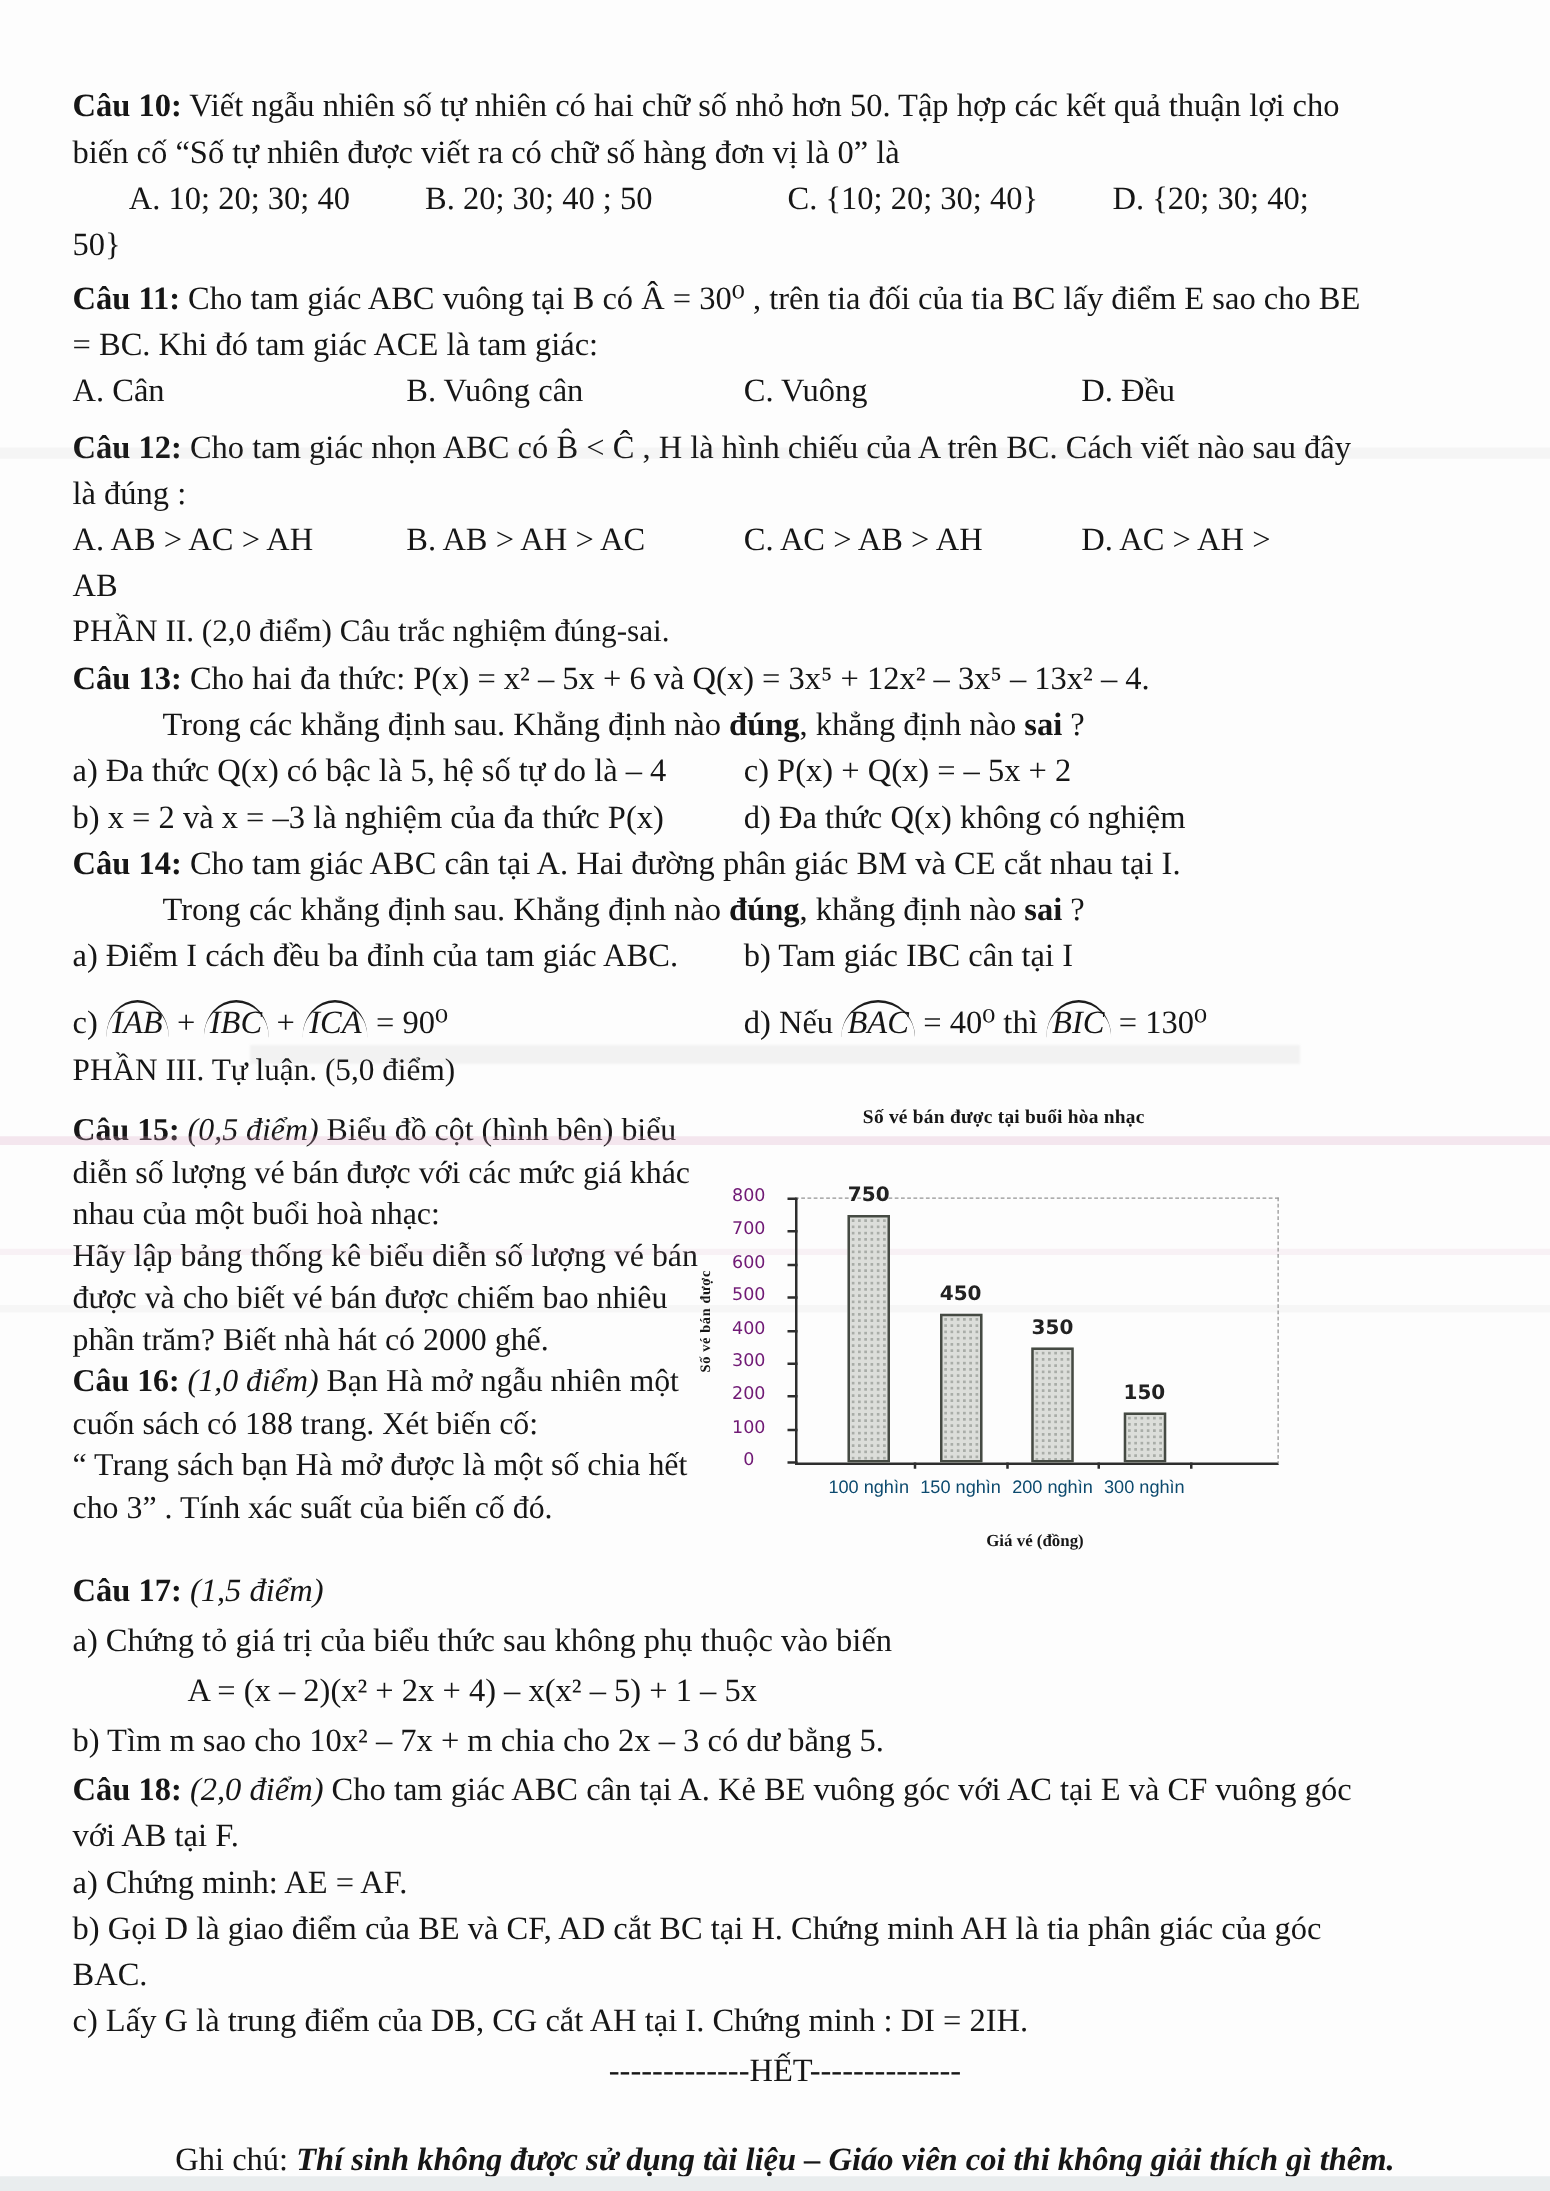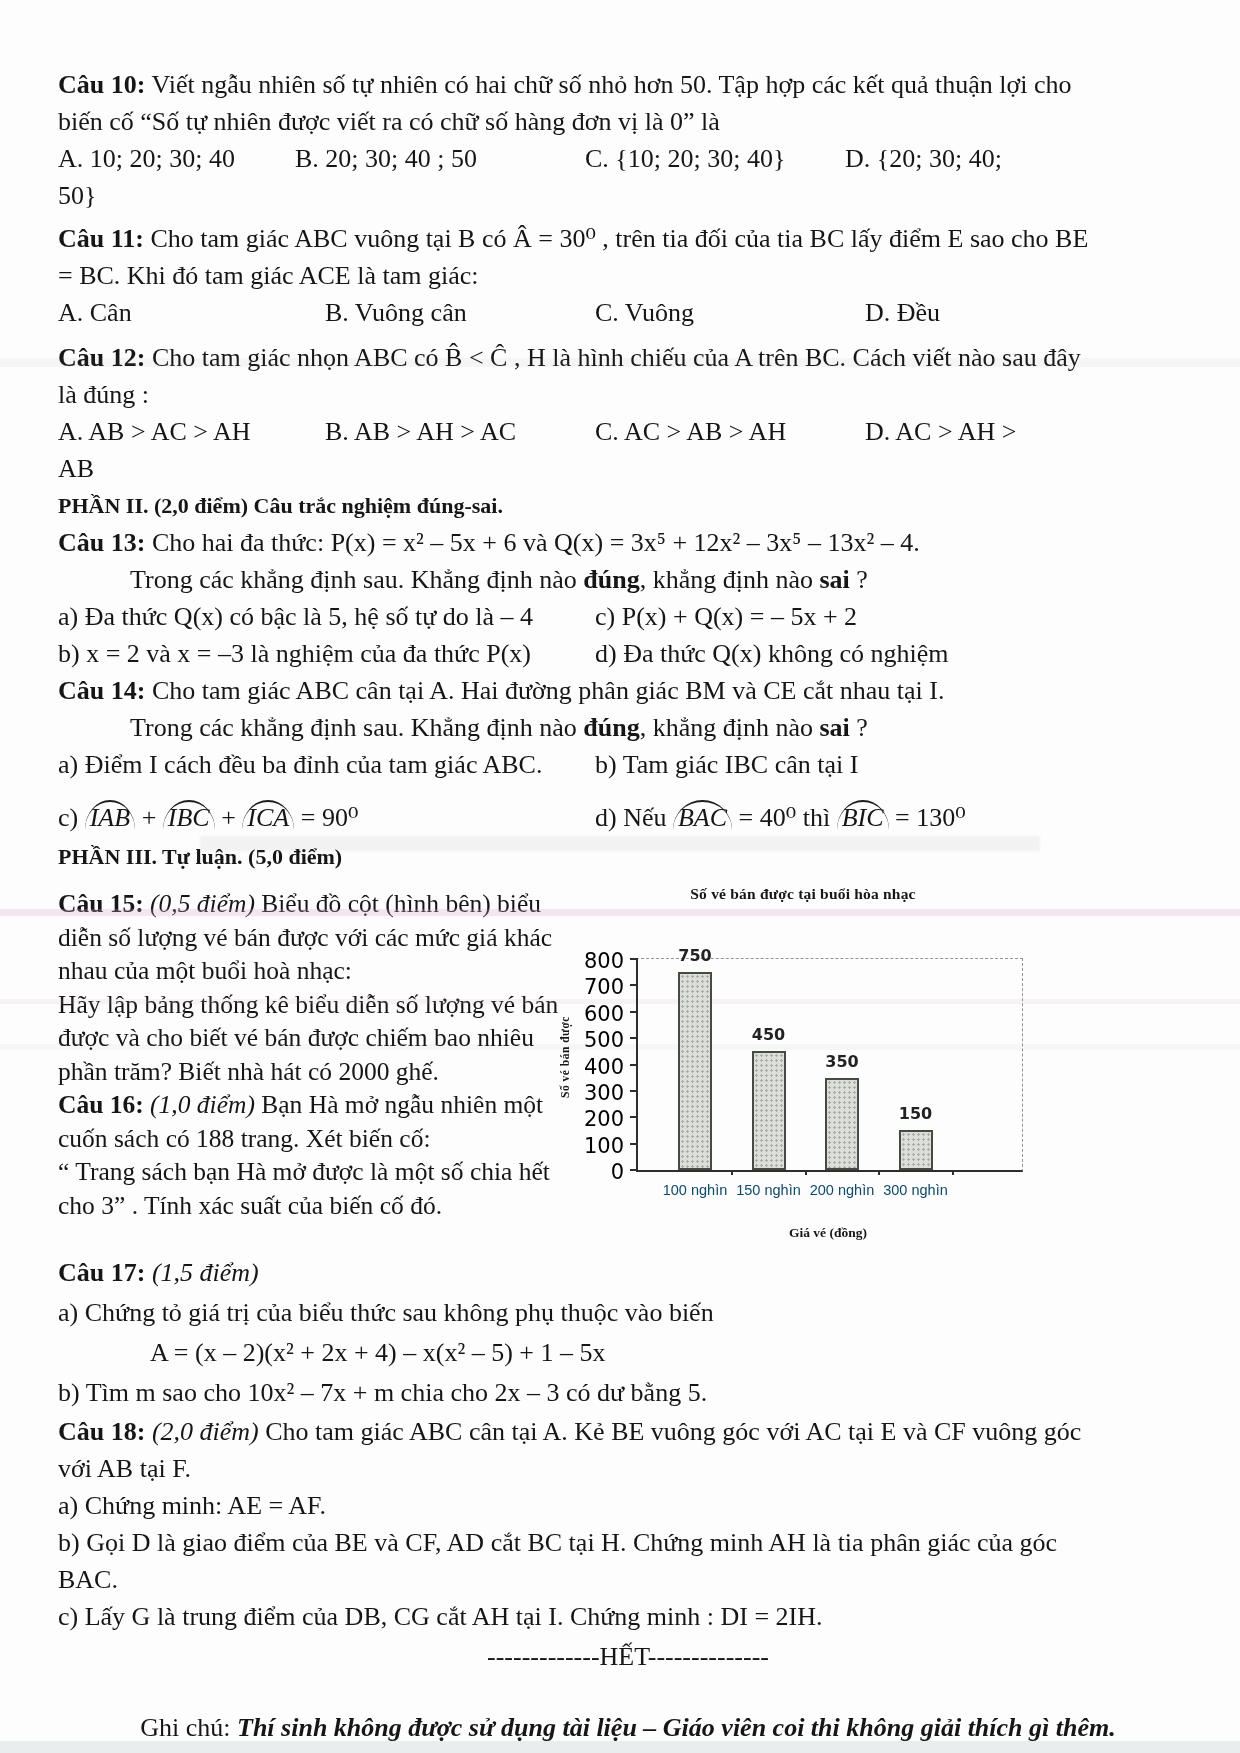--- a/index.html
+++ b/index.html
@@ -10,23 +10,23 @@
     background:#fdfdfd;
     overflow:hidden;
     box-sizing:border-box;
     padding:66px 42px 0 58px;
     font-family:"Liberation Serif","DejaVu Serif",serif;
     color:#161616;
     font-size:26px;
   }
   p{margin:0;line-height:37px;}
   b.ql{font-weight:bold;}
-  .heading{font-weight:bold;font-size:22px;}
+  .heading{font-weight:normal;font-size:25px;}
   .optrow{display:grid;line-height:37px;}
-  .row4a{grid-template-columns:237px 290px 260px 1fr;}
+  .row4a{grid-template-columns:237px 290px 260px 1fr;margin-left:45px;}
   .row4b{grid-template-columns:267px 270px 270px 1fr;}
   .row2{grid-template-columns:537px 1fr;}
   .indent{padding-left:72px;}
   .formula{padding-left:92px;}
   .it{font-style:italic;}
   .arc{
     display:inline-block;
     font-style:italic;
     border-top:2.5px solid #1c1c1c;
     border-radius:50% 50% 0 0 / 90% 90% 0 0;
@@ -46,21 +46,21 @@
     box-sizing:content-box;
   }
   .bar{
     position:absolute;box-sizing:border-box;
     background-color:#dcdeda;
     background-image:radial-gradient(rgba(85,92,85,.38) 1px, transparent 1.4px);
     background-size:5px 5px;
     border:2px solid #454a43;
   }
   .bar-label{position:absolute;font-family:"DejaVu Sans",sans-serif;font-weight:bold;font-size:16px;text-align:center;color:#222;}
-  .ytick-lab{position:absolute;left:-64px;width:50px;text-align:right;font-family:"DejaVu Sans",sans-serif;font-size:21px;color:#000000;}
+  .ytick-lab{position:absolute;left:-64px;width:50px;text-align:center;font-family:"DejaVu Sans",sans-serif;font-size:14px;color:#701a75;}
   .ytick-mark{position:absolute;left:-8px;width:8px;height:2px;background:#2e2e2e;}
   .xtick-mark{position:absolute;width:2px;height:5px;background:#2e2e2e;}
   .xtick-lab{position:absolute;width:96px;text-align:center;font-family:Liberation Sans, sans-serif;font-size:14.5px;color:#0c4a6e;}
   .yaxis-title{
     position:absolute;left:-58px;top:170px;width:120px;text-align:center;
     transform:rotate(-90deg);font-weight:bold;font-size:11.5px;letter-spacing:.5px;
   }
   .xaxis-title{position:absolute;left:73px;top:344px;width:384px;text-align:center;font-weight:bold;font-size:13.5px;}
   .q17 p{line-height:40px;}
   .q18 p{line-height:37px;}

